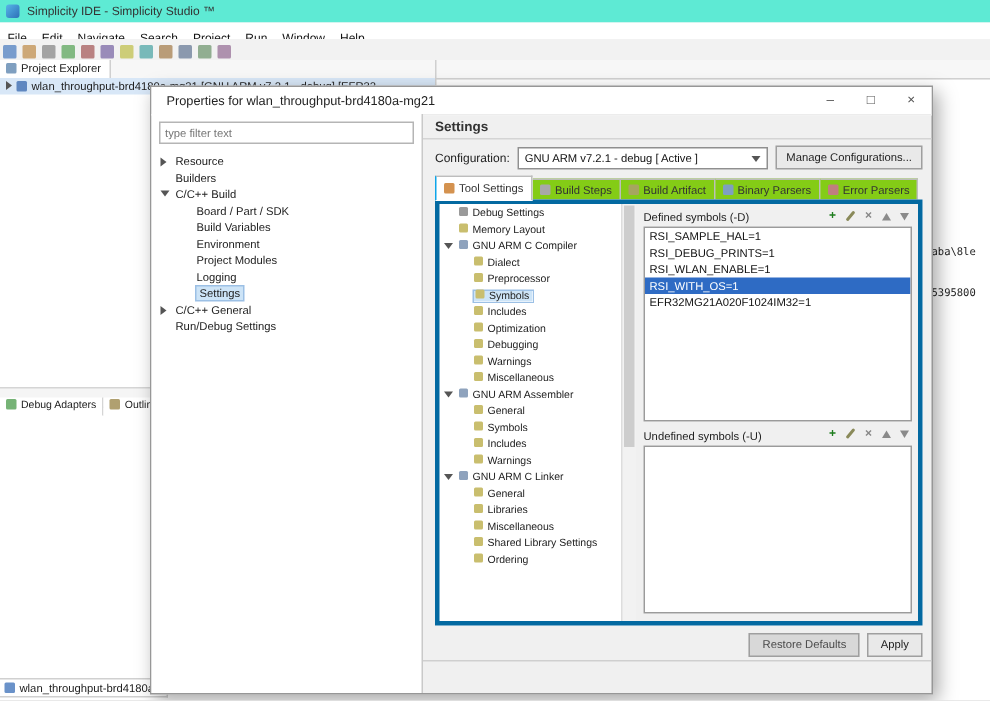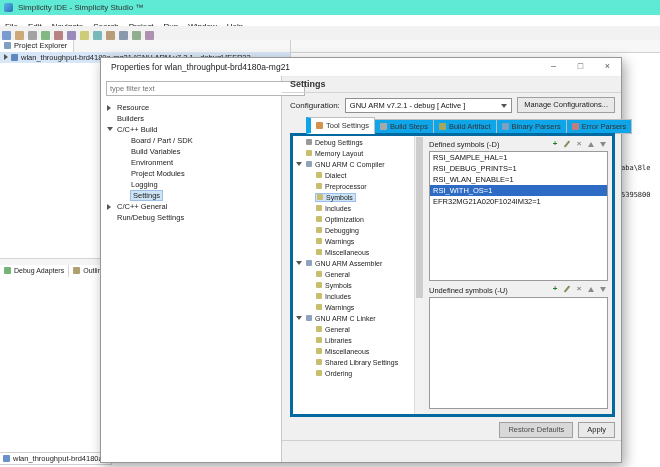--- a/index.html
+++ b/index.html
@@ -54,44 +54,44 @@
 
   
   .dialog{position:absolute;left:100px;top:57px;width:520px;height:404px;background:#f0f0f0;
           border:1px solid #979797;box-shadow:3px 4px 12px rgba(0,0,0,.35);}
   .dlg-titlebar{position:absolute;left:0;top:0;right:0;height:18px;background:#fff;border-bottom:1px solid #ececec;}
   .dlg-title{position:absolute;left:10px;top:4px;font-size:8.5px;color:#222;white-space:nowrap;}
   .dlg-controls{position:absolute;right:0;top:0;height:18px;display:flex;}
   .dlg-ctrl{width:27px;text-align:center;line-height:17px;font-size:9px;color:#555;cursor:default;}
 
   .dlg-left{position:absolute;left:0;top:18px;width:180px;bottom:0;background:#fff;border-right:1px solid #c9c9c9;}
-  .filter-input{position:absolute;left:5px;top:5px;width:199px;height:15px;border:1px solid #b5b5b5;
+  .filter-input{position:absolute;left:5px;top:5px;width:170px;height:15px;border:1px solid #b5b5b5;
                 font-family:"Liberation Sans",sans-serif;font-size:7.5px;color:#555;padding:0 3px;box-sizing:border-box;background:#fff;outline:none;}
   .nav-tree{position:absolute;left:0;top:26px;right:1px;}
   .nav-row{height:11px;line-height:11px;font-size:7.5px;color:#222;position:relative;white-space:nowrap;}
   .nav-row.lvl0{padding-left:16px}.nav-row.lvl1{padding-left:30px}
   .nav-row .tri{position:absolute;left:6px;top:3px;}
   .nav-row.selected .lbl{background:#cde4f7;box-shadow:0 0 0 1px #9cc0e5;padding:0 2px;}
 
   .dlg-right{position:absolute;left:181px;top:18px;right:0;bottom:0;}
   .settings-title{position:absolute;left:8px;top:3px;font-size:9px;font-weight:bold;color:#333;}
   .right-sep{position:absolute;left:0;right:0;top:16px;border-top:1px solid #d4d4d4;}
 
   .config-row{position:absolute;left:8px;right:6px;top:21px;height:16px;display:flex;align-items:center;gap:5px;}
   .config-label{font-size:8px;color:#222;flex:0 0 auto;}
   .config-select{flex:1;height:15px;background:#fff;border:1px solid #8f8f8f;font-size:7.5px;line-height:13px;
                  padding:0 14px 0 4px;position:relative;white-space:nowrap;overflow:hidden;box-sizing:border-box;color:#111;}
   .select-arrow{position:absolute;right:4px;top:5px;border-left:3px solid transparent;border-right:3px solid transparent;border-top:4px solid #555;width:0;height:0;}
   .manage-btn{flex:0 0 auto;height:16px;line-height:14px;padding:0 6px;font-size:7.5px;background:#e9e9e9;
               border:1px solid #9f9f9f;color:#222;box-sizing:border-box;}
 
   .tabs-row{position:absolute;left:8px;top:43px;height:15px;display:flex;align-items:flex-end;}
-  .tab{height:13px;line-height:13px;padding:0 5px;font-size:7.5px;background:#0ea5e9;border:1px solid #bdbdbd;
+  .tab{height:13px;line-height:13px;padding:0 5px;font-size:7.5px;background:#84cc16;border:1px solid #bdbdbd;
        border-left:none;color:#333;display:flex;align-items:center;gap:3px;white-space:nowrap;}
-  .tab:first-child{border-left:5px solid #0ea5e9;margin-left:16px;}
+  .tab:first-child{border-left:1px solid #0ea5e9;}
   .tab.active{background:#fff;height:15px;border-bottom:1px solid #fff;position:relative;z-index:2;}
   .tab-icon{width:7px;height:7px;border-radius:1px;flex:0 0 auto;}
   .ti-tool{background:#d4924f}.ti-steps{background:#a8a8a8}.ti-artifact{background:#a6a65f}
   .ti-binary{background:#7f9fc0}.ti-error{background:#c07f7f}
 
   .content{position:absolute;left:8px;right:6px;top:57px;bottom:45px;background:#fff;border:3px solid #0369a1;}
   .tool-tree{position:absolute;left:0;top:1px;width:121px;bottom:0;overflow:hidden;}
   .tt-row{height:11px;line-height:11px;font-size:7px;white-space:nowrap;position:relative;color:#222;}
   .tt-root{padding-left:13px}.tt-child{padding-left:23px}
   .tt-row .tri{position:absolute;left:3px;top:3px;}

